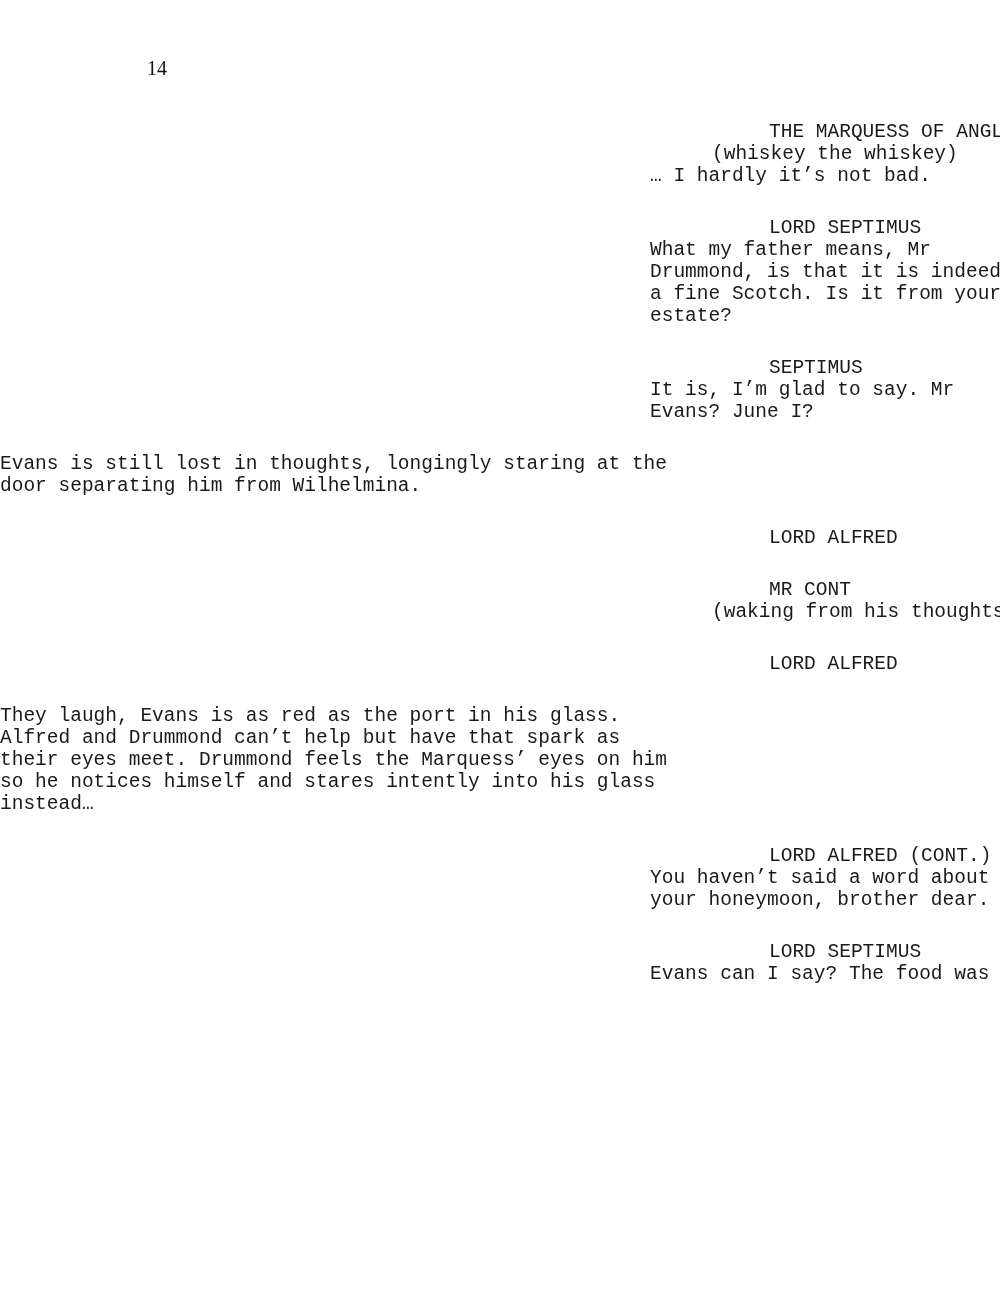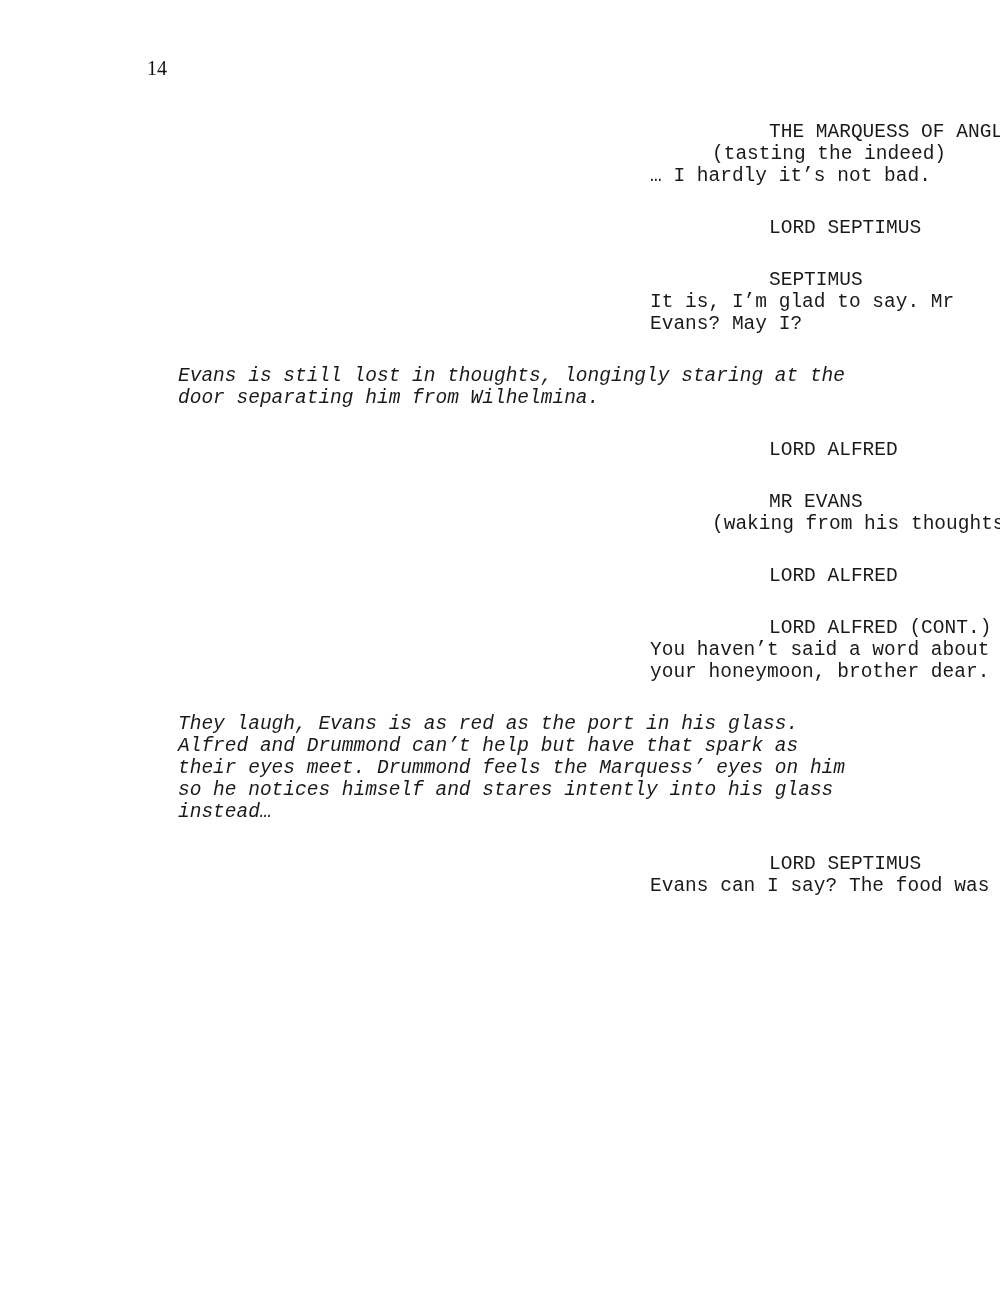--- a/index.html
+++ b/index.html
@@ -34,76 +34,78 @@
     line-height: 22px;
     color: #1a1a1a;
   }
   .block {
     margin: 0 0 30px 0;
   }
   .block > div {
     white-space: pre;
   }
   .action-text {
-    margin-left: 178px;
-    font-style: italic;
   }
   .character {
     margin-left: 444px;
   }
   .parenthetical {
     margin-left: 387px;
   }
   .dialogue {
     margin-left: 325px;
   }
 </style>
 </head>
 <body>
 
 <div class="page">
   <div class="page-number">14</div>
   <div class="script-body">
       <div class="block dialogue">
         <div class="character">THE MARQUESS OF ANGLESEY</div>
-        <div class="parenthetical">(tasting the indeed)</div>
+        <div class="parenthetical">(whiskey the whiskey)</div>
         <div class="dialogue">… I hardly it’s not bad.</div>
       </div>
       <div class="block dialogue">
         <div class="character">LORD SEPTIMUS</div>
+        <div class="dialogue">What my father means, Mr
+Drummond, is that it is indeed
+a fine Scotch. Is it from your
+estate?</div>
       </div>
       <div class="block dialogue">
         <div class="character">SEPTIMUS</div>
         <div class="dialogue">It is, I’m glad to say. Mr
-Evans? May I?</div>
+Evans? June I?</div>
       </div>
       <div class="block action">
         <div class="action-text">Evans is still lost in thoughts, longingly staring at the
 door separating him from Wilhelmina.</div>
       </div>
       <div class="block dialogue">
         <div class="character">LORD ALFRED</div>
       </div>
       <div class="block dialogue">
-        <div class="character">MR EVANS</div>
+        <div class="character">MR CONT</div>
         <div class="parenthetical">(waking from his thoughts)</div>
       </div>
       <div class="block dialogue">
         <div class="character">LORD ALFRED</div>
-      </div>
-      <div class="block dialogue">
-        <div class="character">LORD ALFRED (CONT.)</div>
-        <div class="dialogue">You haven’t said a word about
-your honeymoon, brother dear.</div>
       </div>
       <div class="block action">
         <div class="action-text">They laugh, Evans is as red as the port in his glass.
 Alfred and Drummond can’t help but have that spark as
 their eyes meet. Drummond feels the Marquess’ eyes on him
 so he notices himself and stares intently into his glass
 instead…</div>
       </div>
       <div class="block dialogue">
+        <div class="character">LORD ALFRED (CONT.)</div>
+        <div class="dialogue">You haven’t said a word about
+your honeymoon, brother dear.</div>
+      </div>
+      <div class="block dialogue">
         <div class="character">LORD SEPTIMUS</div>
         <div class="dialogue">Evans can I say? The food was</div>
       </div>
     </div>
 </div>
 
 </body></html>

